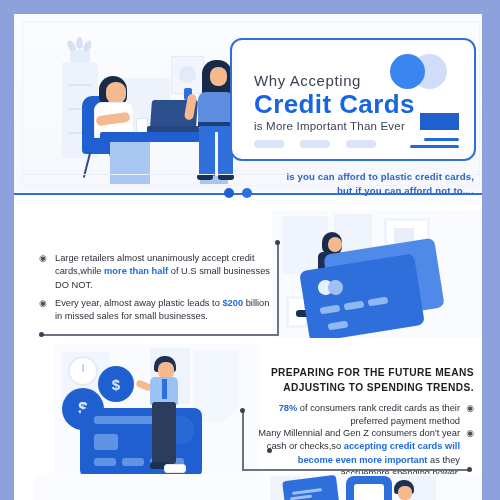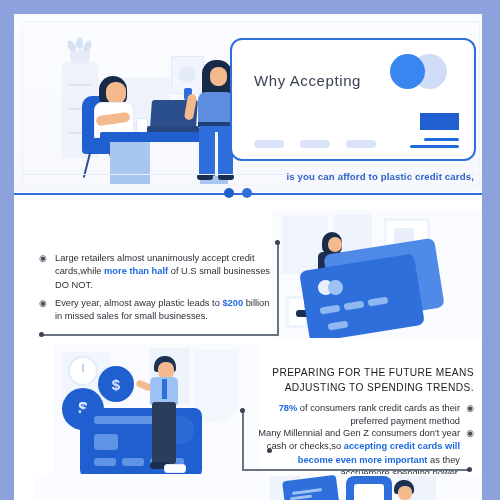--- a/index.html
+++ b/index.html
@@ -154,21 +154,21 @@
   .mm-face{position:absolute;left:104px;top:18px;width:16px;height:17px;background:#f5b98e;border-radius:7px;}
   .mm-top{position:absolute;left:96px;top:33px;width:28px;height:28px;background:#9cc2f5;border-radius:5px 5px 2px 2px;}
   .mm-tie{position:absolute;left:108px;top:35px;width:5px;height:20px;background:#2f6fdc;}
   .mm-arm{position:absolute;left:82px;top:38px;width:16px;height:7px;background:#f5b98e;border-radius:4px;transform:rotate(22deg);}
   .mm-legs{position:absolute;left:98px;top:58px;width:24px;height:62px;background:#2b3d5c;border-radius:3px;}
   .mm-shoe{position:absolute;left:96px;top:118px;width:20px;height:7px;background:#1b2f52;border-radius:3px;}
   .mm-shoe2{position:absolute;left:110px;top:120px;width:20px;height:7px;background:#fff;border-radius:3px;border:1px solid #dfe6f5;}
 
   .sec2-head{
     position:absolute;left:246px;top:352px;width:214px;
-    text-align:right;font-size:10.2px;font-weight:normal;color:#1c1c20;
+    text-align:right;font-size:10.2px;font-weight:bold;color:#1c1c20;
     letter-spacing:.4px;line-height:1.45;
   }
   .rbul{position:absolute;width:216px;text-align:right;font-size:9.3px;line-height:1.45;color:#2c2f38;}
   .rbul .mk{position:absolute;right:0;top:0px;font-size:9px;color:#4a4f5c;}
   .rbul .tx{display:block;margin-right:14px;}
   .r1{left:244px;top:388px;}
   .r2{left:244px;top:413px;}
 
   
   .bottom{position:absolute;left:20px;top:460px;width:452px;height:26px;background:#fbfcff;overflow:hidden;}
@@ -235,30 +235,33 @@
     <div class="w2-legsplit"></div>
     <div class="w2-shoe" style="left:183px"></div>
     <div class="w2-shoe" style="left:204px"></div>
     <div class="floor"></div>
   </div>
 
   <div class="headcard">
     <div class="mc-c2"></div>
     <div class="mc-c1"></div>
     <div class="h-line1">Why Accepting</div>
+    <div class="h-line2">Credit Cards</div>
+    <div class="h-line3">is More Important Than Ever</div>
     <div class="blk-rect"></div>
     <div class="pill p1"></div>
     <div class="pill p2"></div>
     <div class="pill p3"></div>
     <div class="bline l1"></div>
     <div class="bline l2"></div>
   </div>
 
   <div class="subtitle">
     <div>is you can  afford to plastic credit cards,</div>
+    <div>but if you can afford not to....</div>
   </div>
 
   <div class="divider"></div>
   <div class="dot-a"></div>
   <div class="dot-b"></div>
 
 
   <div class="bul b1">
     <span class="mk">◉</span>
     <span class="tx"><span>Large retailers almost unanimously accept credit cards,while </span><span class="hl">more than half</span><span> of U.S small businesses DO NOT.</span></span>

